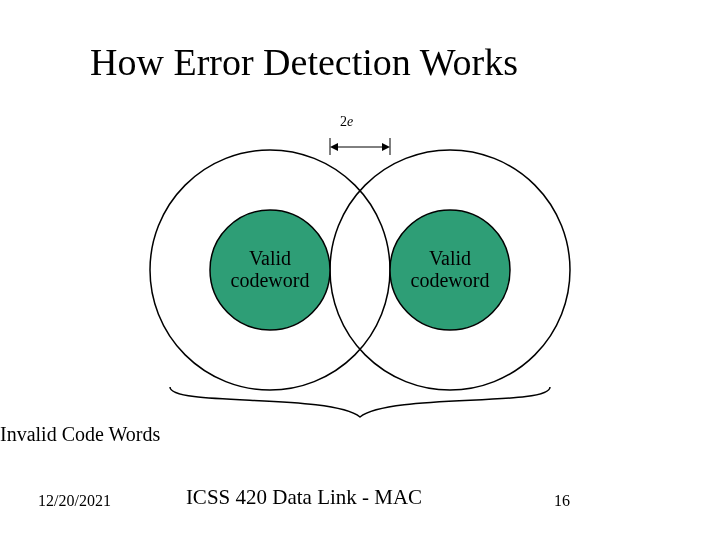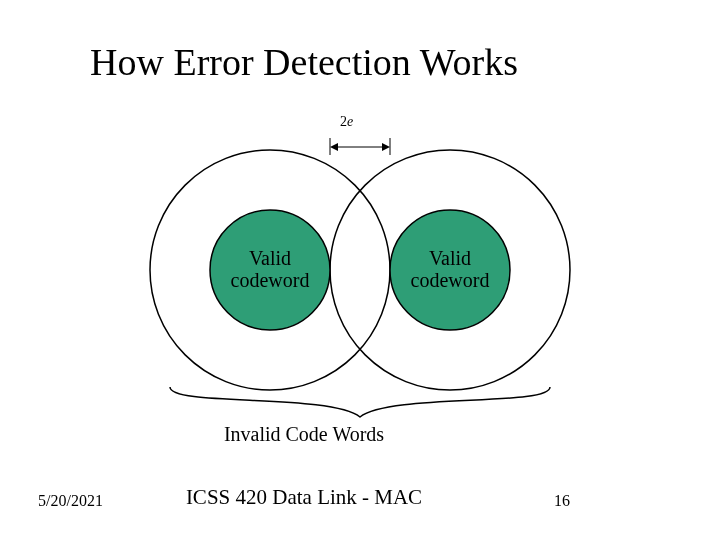--- a/index.html
+++ b/index.html
@@ -1,21 +1,21 @@
 <!DOCTYPE html>
 <html><head>
 <meta charset="utf-8">
 <style>
   html,body{margin:0;padding:0;width:720px;height:540px;background:#fff;font-family:"Times New Roman",Times,serif;color:#000}
   .slide{position:relative;width:608px;height:540px}
   .title{position:absolute;left:0;right:0;top:40px;text-align:center;font-size:38px}
   .distance-label{position:absolute;left:340px;top:114px;font-size:14px}
   .distance-label .e{font-style:italic}
   .diagram{position:absolute;left:130px;top:135px;width:460px;height:260px}
-  .invalid-label{position:absolute;left:0;right:0;top:423px;text-align:center;font-size:20px}
+  .invalid-label{position:absolute;left:0;right:0;top:423px;font-size:20px}
   .footer-date{position:absolute;left:38px;bottom:30px;font-size:16px}
   .footer-center{position:absolute;left:0;right:0;bottom:30px;text-align:center;font-size:21px}
   .footer-page{position:absolute;right:38px;bottom:30px;font-size:16px}
   .codeword-text{font-size:20px;text-anchor:middle;font-family:"Times New Roman",Times,serif}
 </style>
 </head>
 <body>
 
 <div class="slide">
 
@@ -44,17 +44,17 @@
     <text x="320" y="130" class="codeword-text">Valid</text>
     <text x="320" y="152" class="codeword-text">codeword</text>
   </svg>
 
   <svg style="position:absolute;left:130px;top:385px;width:460px;height:40px" viewBox="0 0 460 40">
     <path d="M40 2 C 40 22, 200 8, 230 32 C 260 8, 420 22, 420 2" fill="none" stroke="#000" stroke-width="1.5"></path>
   </svg>
 
   <div class="invalid-label">Invalid Code Words</div>
 
-  <div class="footer-date">5/20/2021</div>
+  <div class="footer-date">12/20/2021</div>
   <div class="footer-center">ICSS 420 Data Link - MAC</div>
   <div class="footer-page">16</div>
 
 </div>
 
 </body></html>

